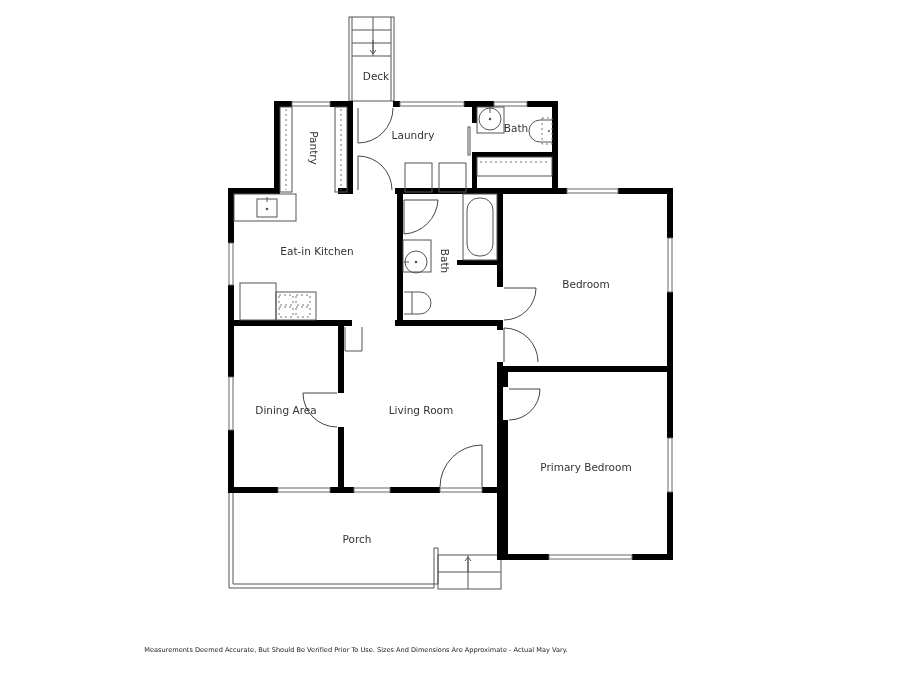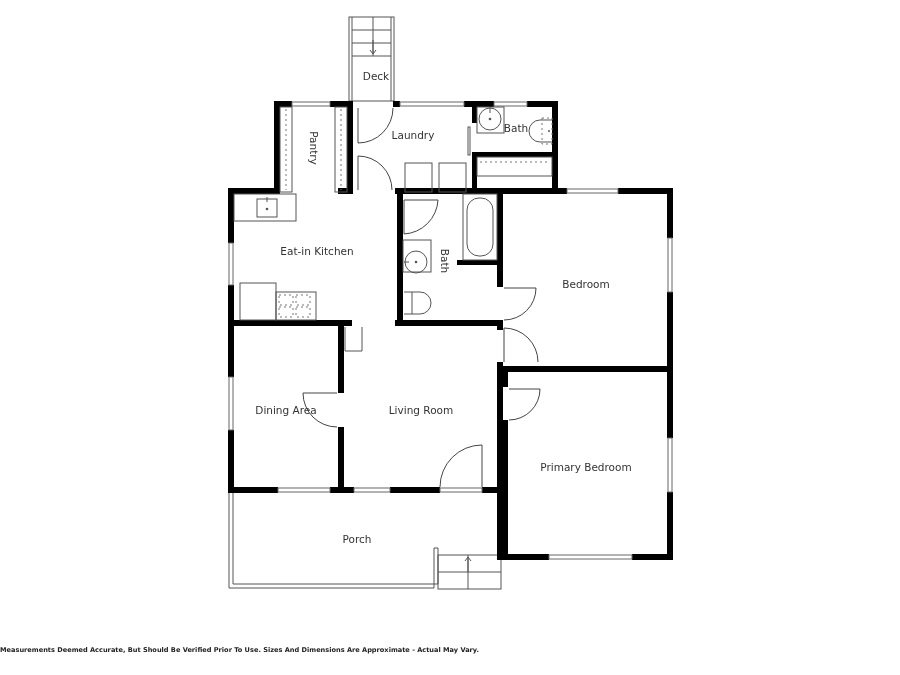--- a/index.html
+++ b/index.html
@@ -5,22 +5,22 @@
   html, body { margin: 0; padding: 0; background: #ffffff; }
   body { width: 900px; height: 675px; position: relative; overflow: hidden; font-family: "DejaVu Sans", sans-serif; }
   #plan { position: absolute; left: 0; top: 0; width: 900px; height: 675px; }
   .wall { fill: #000000; }
   .thin { fill: none; stroke: #555555; stroke-width: 1; }
   .win { fill: #ffffff; stroke: #666666; stroke-width: 1; }
   .door-arc { fill: none; stroke: #444444; stroke-width: 1; }
   .dotted { fill: none; stroke: #777777; stroke-width: 1; stroke-dasharray: 2 3; }
   .room-label { font-family: "DejaVu Sans", sans-serif; font-size: 10.5px; fill: #333333; }
   .disclaimer {
-    position: absolute; left: 0; width: 712px; top: 646px; text-align: left;
-    font-family: "DejaVu Sans", sans-serif; font-size: 6.6px; color: #222222; font-weight: bold;
+    position: absolute; left: 0; width: 712px; top: 646px; text-align: center;
+    font-family: "DejaVu Sans", sans-serif; font-size: 6.6px; color: #222222;
   }
 </style>
 </head>
 <body>
 
 <svg id="plan" viewBox="0 0 900 675" xmlns="http://www.w3.org/2000/svg">
 
   <g>
     <rect class="thin" x="349" y="17" width="45" height="84"></rect>
     <line class="thin" x1="352" y1="17" x2="352" y2="101"></line>

